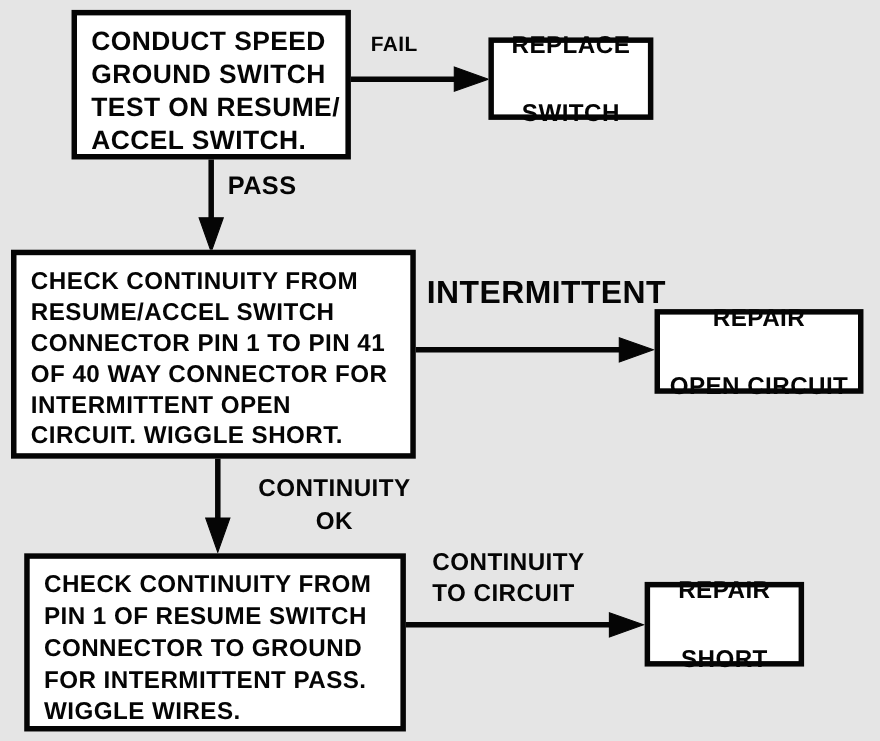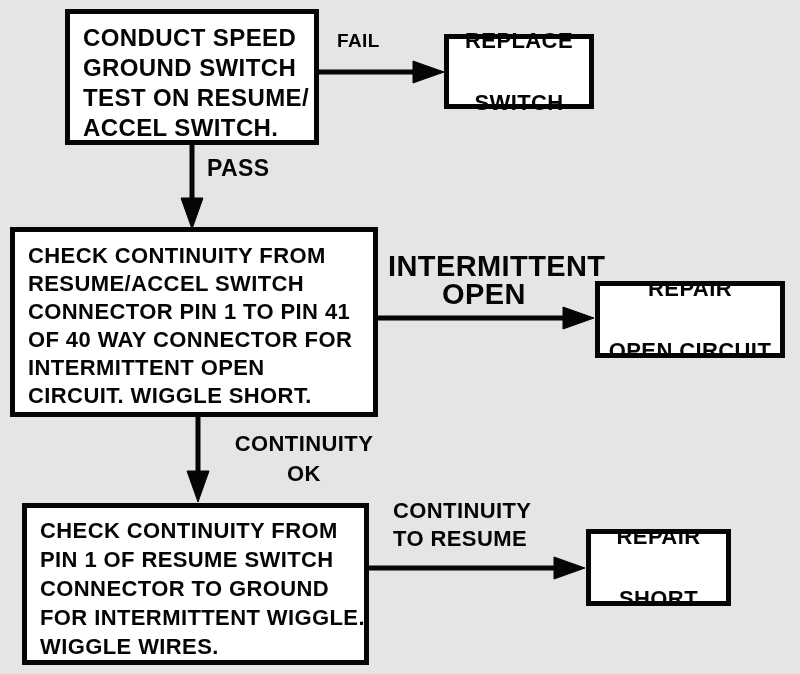--- a/index.html
+++ b/index.html
@@ -111,45 +111,44 @@
 
   <div class="node flex-center" id="node-repair-open">
     <div class="line">REPAIR</div>
     <div class="line">OPEN CIRCUIT</div>
   </div>
 
   <div class="node" id="node-check-short">
     <div class="line">CHECK CONTINUITY FROM</div>
     <div class="line">PIN 1 OF RESUME SWITCH</div>
     <div class="line">CONNECTOR TO GROUND</div>
-    <div class="line">FOR INTERMITTENT WIGGLE.</div>
+    <div class="line">FOR INTERMITTENT PASS.</div>
     <div class="line">WIGGLE WIRES.</div>
   </div>
 
   <div class="node flex-center" id="node-repair-short">
     <div class="line">REPAIR</div>
     <div class="line">SHORT</div>
   </div>
 
   <div class="edge-label" id="label-fail">
     <div class="line">FAIL</div>
   </div>
 
   <div class="edge-label" id="label-pass">
     <div class="line">PASS</div>
   </div>
 
   <div class="edge-label" id="label-int-open">
     <div class="line">INTERMITTENT</div>
-    <div class="line">OPEN</div>
   </div>
 
   <div class="edge-label" id="label-cont-ok">
     <div class="line">CONTINUITY</div>
     <div class="line">OK</div>
   </div>
 
   <div class="edge-label" id="label-cont-ground">
     <div class="line">CONTINUITY</div>
-    <div class="line">TO RESUME</div>
+    <div class="line">TO CIRCUIT</div>
   </div>
 
 </div>
 
 </body></html>

